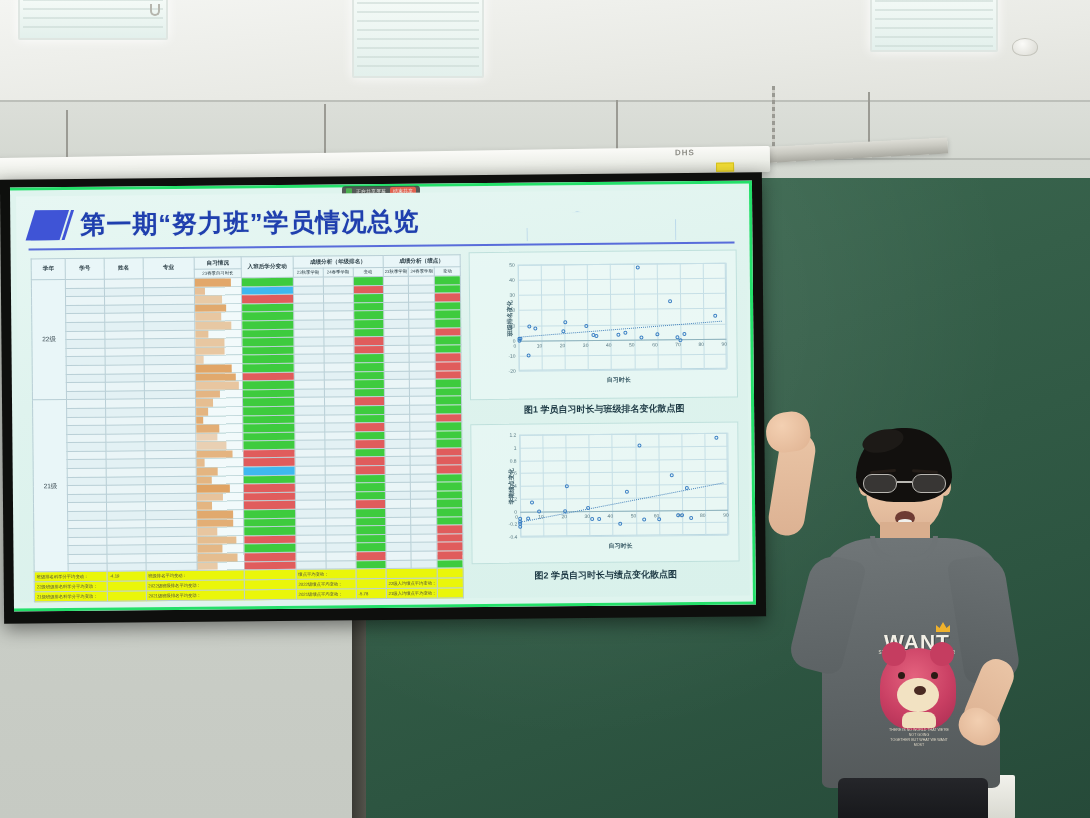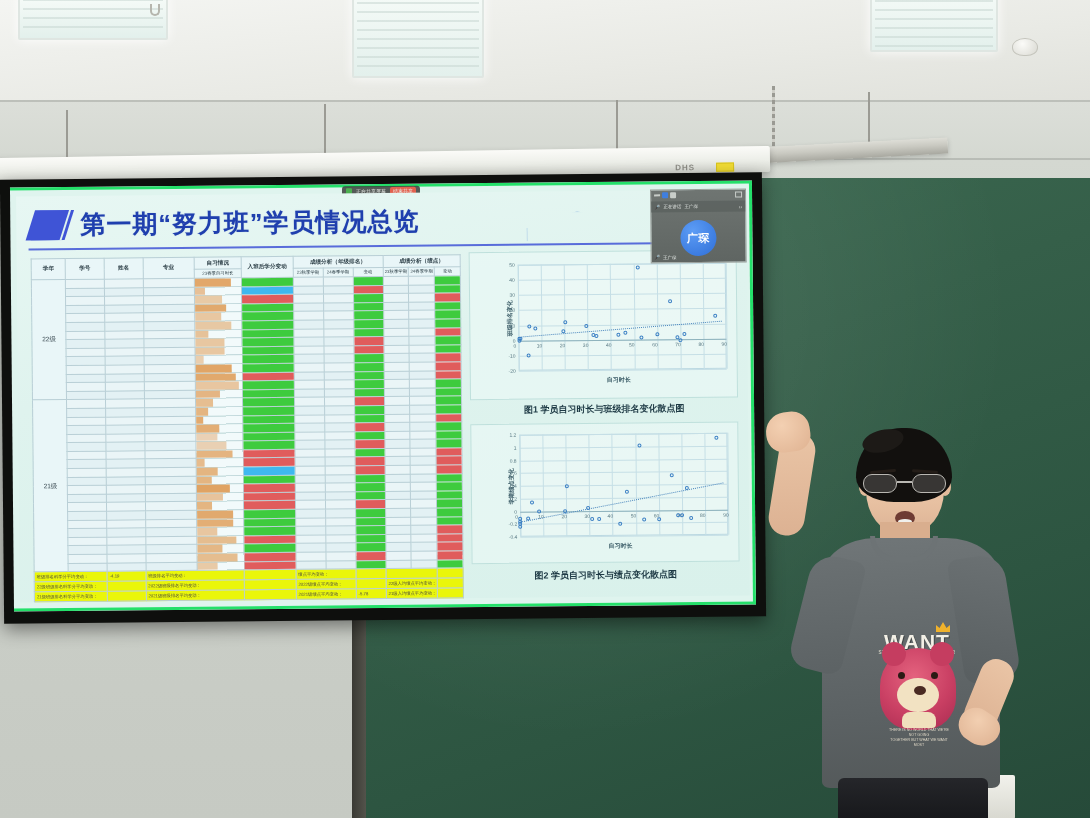--- a/index.html
+++ b/index.html
@@ -47,21 +47,21 @@
   .hook { position:absolute; width:10px; height:12px; border:2px solid #b6b6ae; border-top:none; border-radius:0 0 6px 6px; }
 
   
   .screen-casing {
     position:absolute; left:-10px; top:152px; width:780px; height:26px;
     background: linear-gradient(180deg,#fbfbf8 0%,#eceee8 55%,#d6d8d1 100%);
     border-radius:2px; box-shadow:0 3px 7px rgba(0,0,0,.22);
     transform: rotate(-0.9deg);
   }
   .casing-logo {
-    position:absolute; right:75px; top:16px; font-size:8px; letter-spacing:1px;
+    position:absolute; right:75px; top:1px; font-size:8px; letter-spacing:1px;
     color:#8d8d86; font-weight:bold;
   }
   .casing-sticker {
     position:absolute; right:36px; top:16px; width:18px; height:9px;
     background:#f2dd34; border:1px solid #d8c41e;
   }
 
   
   .chalkboard {
     position:absolute; left:352px; top:178px; width:738px; height:640px;
@@ -1281,39 +1281,20 @@
               <div class="ax-title-x" style="left:136px;top:118px;">自习时长</div>
               <div class="ax-title-y" style="left:8px;top:57px;width:64px;text-align:center;">学期绩点变化</div>
             </div>
         </div>
         <div style="position:absolute;left:452px;top:378px;width:268px;">
           <div class="fig-cap">图2  学员自习时长与绩点变化散点图</div>
         </div>
 
       </div>
 
-      <div class="vid-tile">
-        <div class="vid-toolbar">
-          <span class="vt-dash"></span>
-          <span class="vt-btn act"></span>
-          <span class="vt-btn"></span>
-          <span class="vt-right"></span>
-        </div>
-        <div class="vid-strip">
-          <span class="mic-glyph">🎤</span>
-          <span>正在讲话</span>
-          <span>王广琛</span>
-        </div>
-        <div class="vid-chev">››</div>
-        <div class="vid-av">广琛</div>
-        <div class="vid-name">
-          <span class="mic-glyph">🎤</span>
-          <span>王广琛</span>
-        </div>
-      </div>
 
     </div>
   </div>
 
   <div class="person">
     <div class="p-ear" style="left:99px;"></div>
     <div class="p-ear" style="left:179px;"></div>
     <div class="p-face"></div>
     <div class="p-hair"></div>
     <div class="p-brow" style="left:110px;top:60px;width:26px;transform:rotate(-5deg);"></div>

